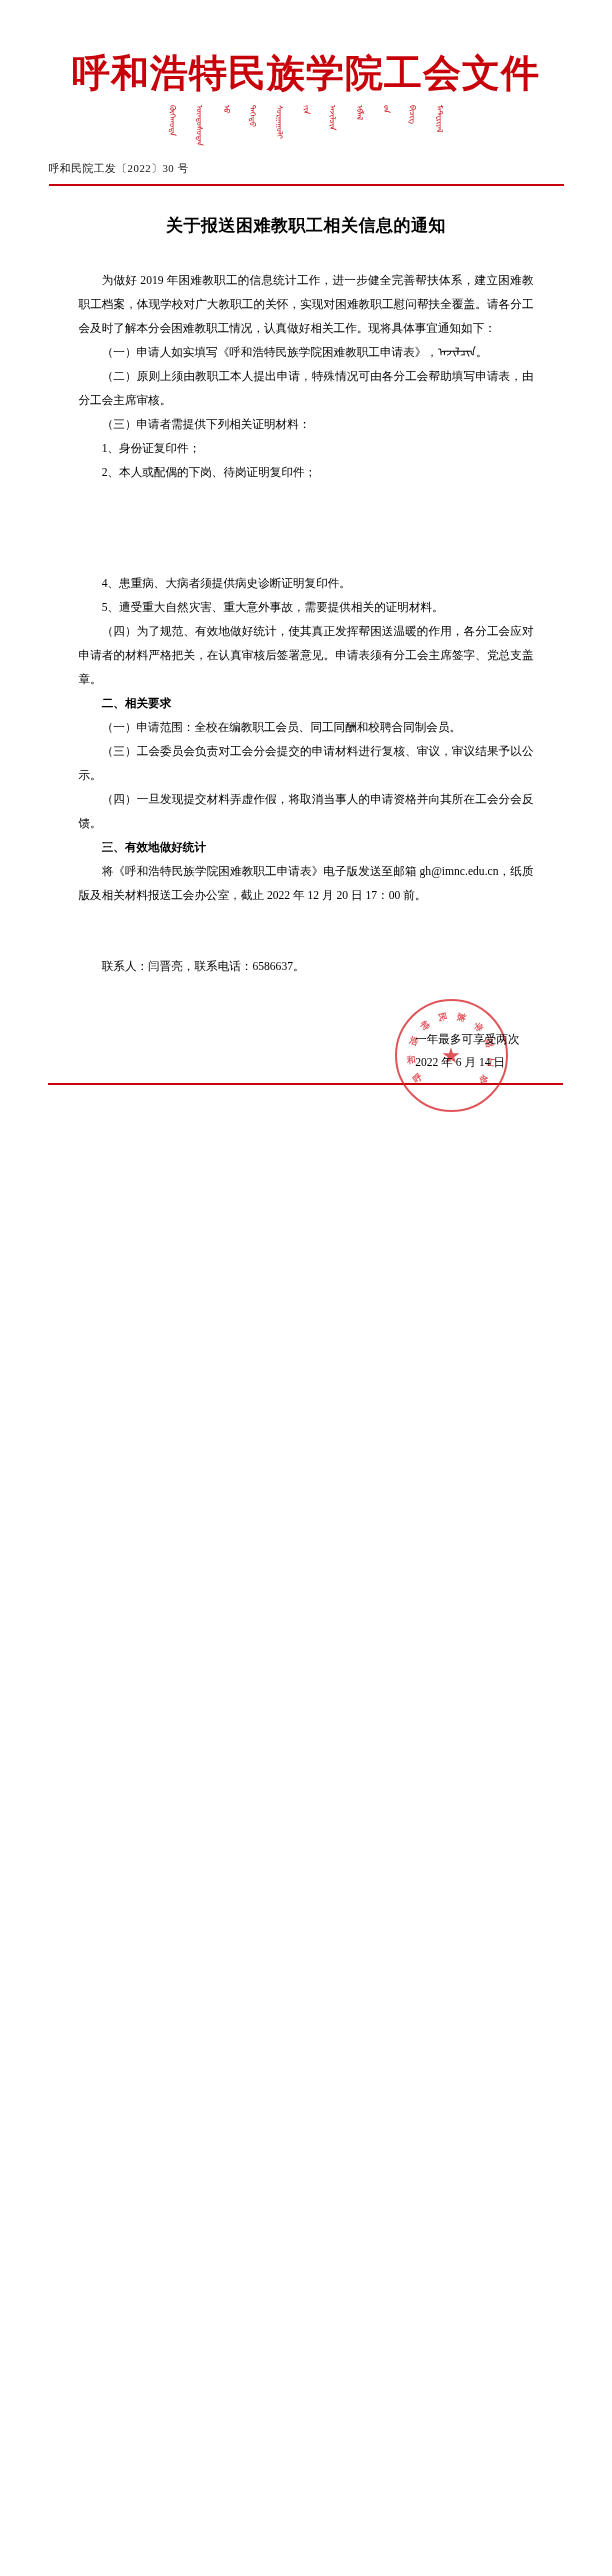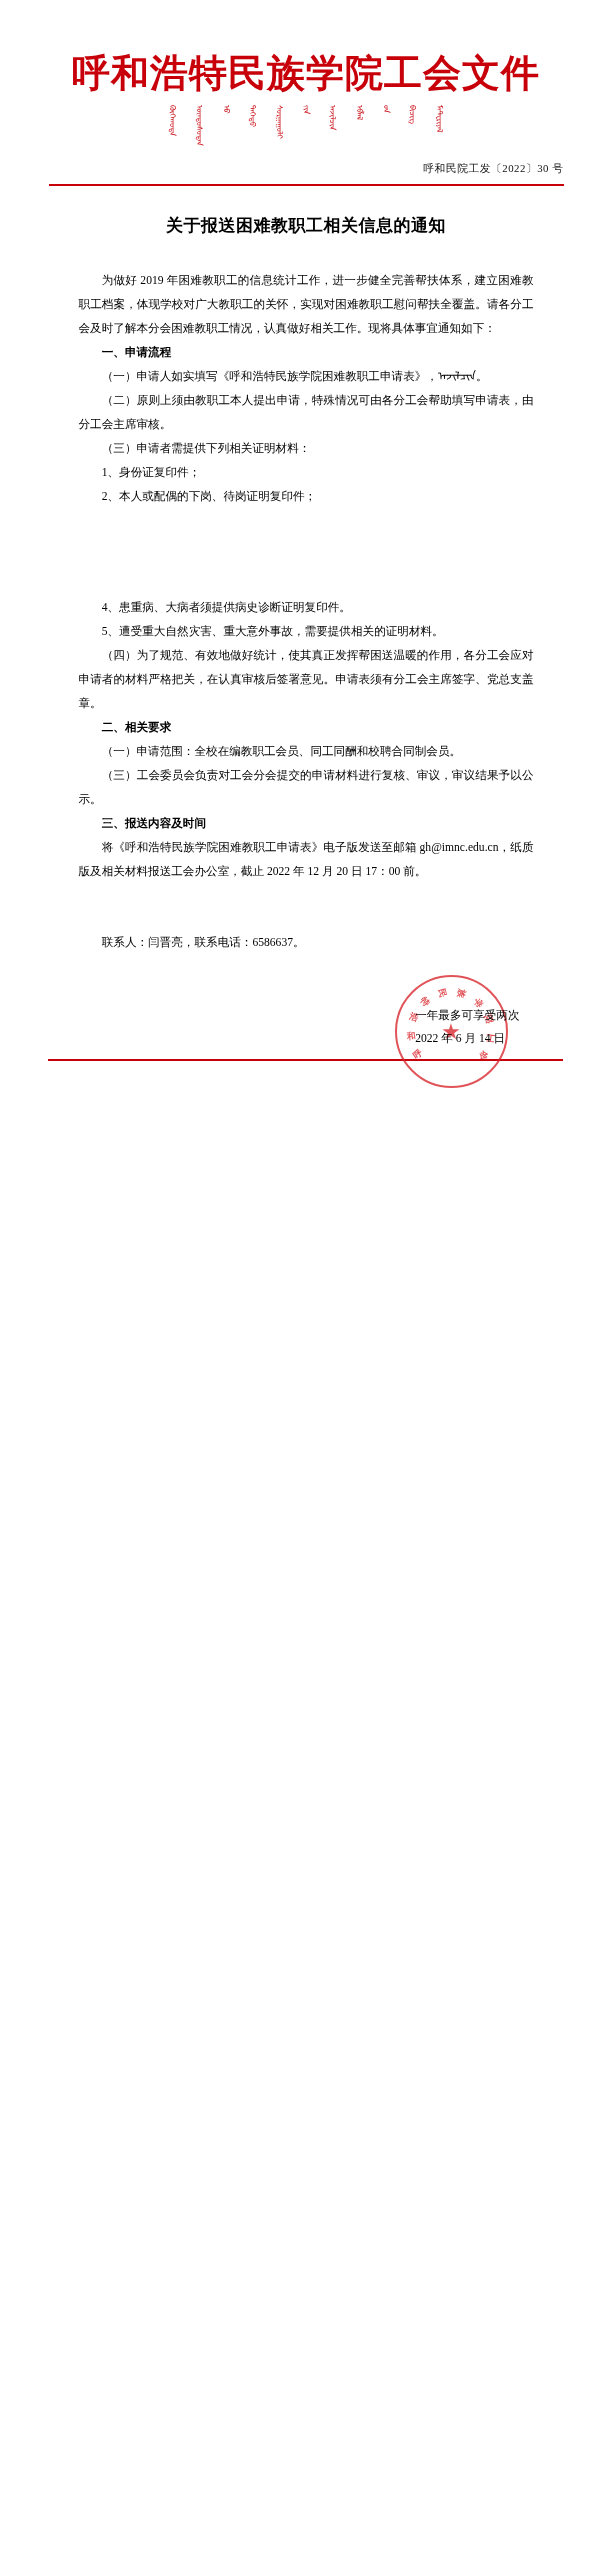--- a/index.html
+++ b/index.html
@@ -52,21 +52,21 @@
     font-size: 7.7px;
     line-height: 1.0;
     width: 8.2px;
     text-align: center;
     writing-mode: vertical-lr;
     letter-spacing: 0.5px;
     white-space: nowrap;
     font-family: "DejaVu Sans", sans-serif;
   }
   .doc-number {
-    text-align: right;
+    text-align: left;
     font-size: 10.8px;
     color: #111;
     margin-top: 13.4px;
     letter-spacing: 0.5px;
   }
   .red-rule {
     height: 2.1px;
     background: #c7000a;
     margin: 8.2px 0 0 0;
     width: 515px;
@@ -200,36 +200,36 @@
       </div>
 
       <div class="doc-number">呼和民院工发〔2022〕30 号</div>
       <div class="red-rule"></div>
     </div>
 
     <div class="doc-title">关于报送困难教职工相关信息的通知</div>
 
     <div class="body-wrap">
       <p>为做好 2019 年困难教职工的信息统计工作，进一步健全完善帮扶体系，建立困难教职工档案，体现学校对广大教职工的关怀，实现对困难教职工慰问帮扶全覆盖。请各分工会及时了解本分会困难教职工情况，认真做好相关工作。现将具体事宜通知如下：</p>
-      <p class="heading">一、申请流程</p>
       <p>（一）申请人如实填写《呼和浩特民族学院困难教职工申请表》，ᠠᠵᠢᠯᠴᠢᠨ。</p>
       <p>（二）原则上须由教职工本人提出申请，特殊情况可由各分工会帮助填写申请表，由分工会主席审核。</p>
       <p>（三）申请者需提供下列相关证明材料：</p>
       <p>1、身份证复印件；</p>
       <p>2、本人或配偶的下岗、待岗证明复印件；</p>
 
       <div class="spacer-gap"></div>
 
       <p>4、患重病、大病者须提供病史诊断证明复印件。</p>
       <p>5、遭受重大自然灾害、重大意外事故，需要提供相关的证明材料。</p>
       <p>（四）为了规范、有效地做好统计，使其真正发挥帮困送温暖的作用，各分工会应对申请者的材料严格把关，在认真审核后签署意见。申请表须有分工会主席签字、党总支盖章。</p>
       <p class="heading">二、相关要求</p>
       <p>（一）申请范围：全校在编教职工会员、同工同酬和校聘合同制会员。</p>
       <p>（三）工会委员会负责对工会分会提交的申请材料进行复核、审议，审议结果予以公示。</p>
-      <p class="heading">三、报送内容及时间</p>
+      <p>（四）一旦发现提交材料弄虚作假，将取消当事人的申请资格并向其所在工会分会反馈。</p>
+      <p class="heading">三、有效地做好统计</p>
       <p>将《呼和浩特民族学院困难教职工申请表》电子版发送至邮箱 gh@imnc.edu.cn，纸质版及相关材料报送工会办公室，截止 2022 年 12 月 20 日 17：00 前。</p>
 
       <div class="spacer-gap-sm"></div>
 
       <p>联系人：闫晋亮，联系电话：6586637。</p>
     </div>
 
     <div class="sign-block">
       <div class="seal">
         <div class="seal-text">

